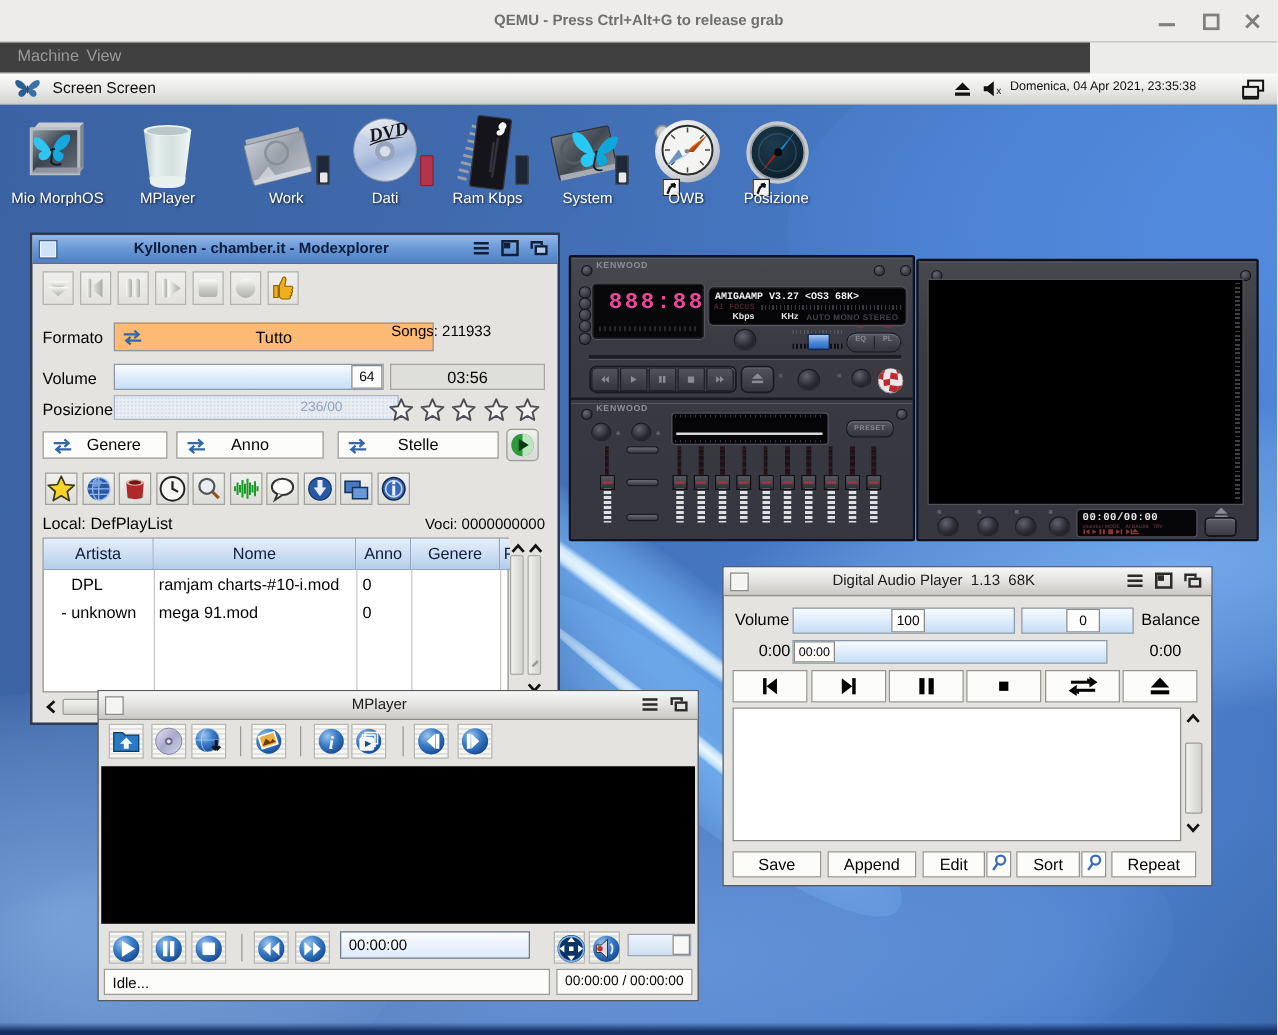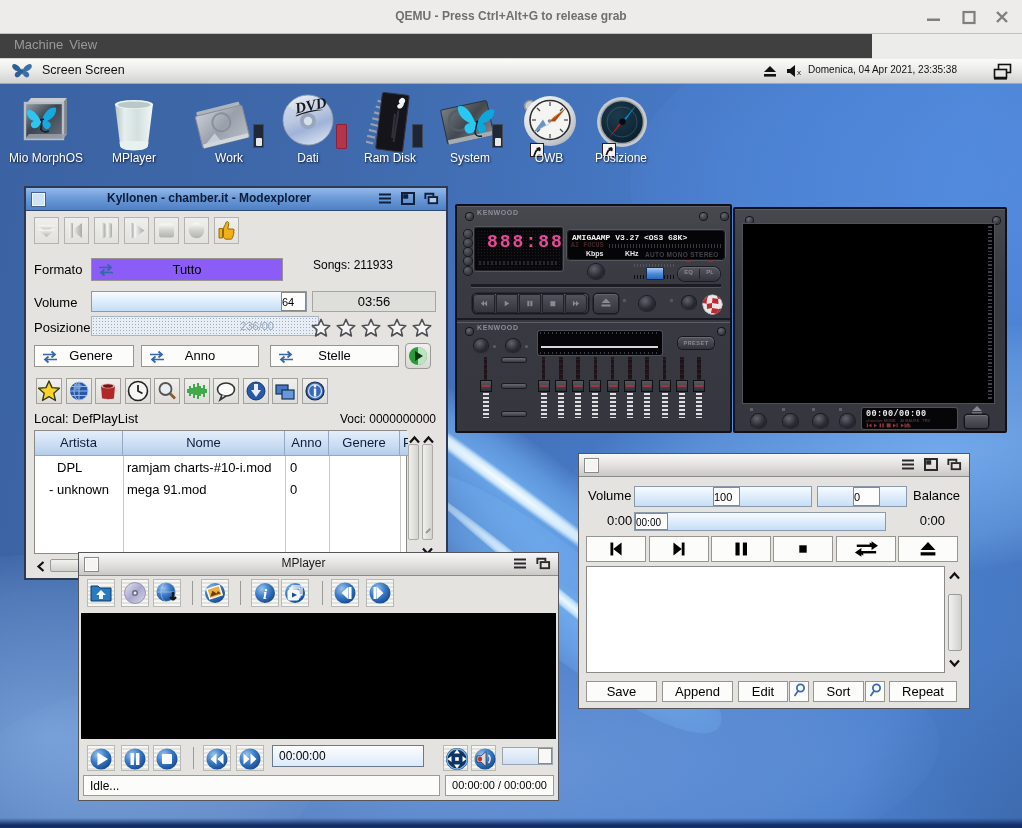--- a/index.html
+++ b/index.html
@@ -33,21 +33,21 @@
 .closeg{position:absolute;left:6px;top:5px;width:11px;height:11px;}
 .tbar.blue .closeg{background:#cfe2f8;border:1px solid #f0f6ff;outline:1px solid #44618c;}
 .tbar.gray .closeg{background:#f4f4f2;border:1px solid #fdfdfd;outline:1px solid #8a8a88;}
 
 
 .gadg{position:absolute;top:3px;width:16px;height:15px;}
 
 
 .btnw{position:absolute;background:#fcfcfb;border:1px solid #96958f;box-sizing:border-box;text-align:center;font-size:13px;color:#000;}
 .slider-blue{position:absolute;border:1px solid #8a9aac;background:linear-gradient(#f7fbff,#dcebfa 55%,#c5def6);box-sizing:border-box;}
-.sthumb{position:absolute;background:#fdfdfd;border:1px solid #8a8a85;box-sizing:border-box;font-size:11px;}
+.sthumb{position:absolute;background:#fdfdfd;border:1px solid #8a8a85;box-sizing:border-box;text-align:center;font-size:11px;}
 </style>
 </head>
 <body>
 <div id="root">
   <div class="abs" id="qtitle">
       <div class="txt">QEMU - Press Ctrl+Alt+G to release grab</div>
     </div>
 
   <svg class="abs" style="left:925px;top:8px" width="90" height="18" viewBox="0 0 90 18">
     <rect x="2" y="10.5" width="13" height="2.5" fill="#7f7f7f"></rect>
@@ -181,21 +181,21 @@
             <line x1="4" y1="43" x2="12" y2="44"></line>
           <line x1="3" y1="49" x2="11" y2="50"></line>
             <line x1="2" y1="55" x2="10" y2="56"></line>
         </g>
         <rect x="13" y="4" width="27" height="57" rx="2" fill="#14141a"></rect>
         <rect x="13" y="4" width="27" height="57" rx="2" fill="none" stroke="#34343e" stroke-width="1"></rect>
         <path d="M33 7 C29.5 9.5 29.5 12 32 13.5 C29 13.8 28.5 16.5 30.5 18 C33.5 18.6 35.8 15.8 35.6 12.5 C37.5 9.8 36.5 7.3 33 7 Z" fill="#f4f6fa"></path>
         <path d="M31 20 L30 52 M28 24 L28 48" stroke="#32323c" stroke-width="2"></path>
       </g>
     </svg>
-    <div class="dlabel" style="left:390px;top:151px">Ram Disk</div>
+    <div class="dlabel" style="left:390px;top:151px">Ram Kbps</div>
     <div class="abs" style="left:412px;top:124px;width:11px;height:24px;background:#1e2534;border-radius:2px;box-shadow:inset 0 0 0 1px #404a5c;"></div>
 
     <svg class="abs" style="left:438px;top:98px" width="58" height="52" viewBox="0 0 58 52">
       <defs>
         <linearGradient id="sysb" x1="0" y1="0" x2="1" y2="1">
           <stop offset="0" stop-color="#787e86"></stop>
             <stop offset="0.5" stop-color="#42484f"></stop>
             <stop offset="1" stop-color="#868c93"></stop>
         </linearGradient>
       </defs>
@@ -327,21 +327,21 @@
           </svg></div>
         <div class="abs" style="left:158px;top:29px;width:25px;height:27px;background:linear-gradient(#efefed,#e2e1dd);border:1px solid #b4b3af;box-sizing:border-box;"><svg width="23" height="25" viewBox="0 0 23 25">
             <circle cx="11.5" cy="12.5" r="7.8" fill="url(#gg)"></circle>
           </svg></div>
         <div class="abs" style="left:188px;top:29px;width:25px;height:27px;background:linear-gradient(#efefed,#e2e1dd);border:1px solid #b4b3af;box-sizing:border-box;"><svg width="23" height="25" viewBox="0 0 23 25">
             <path d="M7.5 10.5 L7.5 20 L4 20 L4 10.5 Z M8.5 11 C8.5 8 10.5 7.5 11 4.5 C11.5 3 13.8 3.5 13.8 5.5 C13.8 7.5 12.8 9 12.8 11 L18 11 C19.7 11 19.7 13.6 18 13.6 C19.7 14.1 19.2 16.2 17.9 16.4 C19.1 17.2 18.4 18.9 17.1 18.9 C17.9 19.9 17.1 21.2 15.5 21.2 L11 21.2 C9.8 21.2 8.5 19.8 8.5 18.8 Z" fill="#f0b018" stroke="#8a6000" stroke-width="0.9"></path>
           </svg></div>
       </div>
 
     <div class="abs" style="left:8px;top:74px;font-size:13px;color:#000;">Formato</div>
-    <div class="btnw" style="left:65px;top:70px;width:192px;height:23px;background:#8b5cf6;">
+    <div class="btnw" style="left:65px;top:70px;width:256px;height:23px;background:#fdba74;">
       <svg class="abs" style="left:6px;top:4px" width="16" height="14" viewBox="0 0 16 14">
         <path d="M1 4.5 H12 M9.5 1.5 L13 4.5 L9.5 7.5" stroke="#3566a8" stroke-width="1.7" fill="none"></path>
         <path d="M15 9.5 H4 M6.5 6.5 L3 9.5 L6.5 12.5" stroke="#3566a8" stroke-width="1.7" fill="none"></path>
       </svg>
       <span style="line-height:21px">Tutto</span>
     </div>
     <div class="abs" style="left:287px;top:70px;font-size:12px;color:#000;">Songs: 211933</div>
 
     <div class="abs" style="left:8px;top:107px;font-size:13px;color:#000;">Volume</div>
     <div class="slider-blue" style="left:65px;top:103px;width:216px;height:21px;">
@@ -715,20 +715,21 @@
         <svg class="abs" style="left:236px;top:197px" width="12" height="8" viewBox="0 0 12 8">
           <polygon points="6,0 11,5 1,5" fill="#8a8a94"></polygon>
           <rect x="1" y="6.3" width="10" height="1.5" fill="#8a8a94"></rect>
         </svg>
         <div class="abs" style="left:230px;top:206px;width:23px;height:13px;background:linear-gradient(#5e5e68,#3a3a42);border-radius:3px;box-shadow:0 0 0 1.5px #16161c, inset 0 1px 0 #72727c;"></div>
       </div>
     </div>
   <div id="winDap" class="win" style="left:579px;top:454px;width:390px;height:254px;">
     <div class="tbar gray">
       <div class="closeg"></div>
+      <div class="ttl" style="left:18px;right:72px;">Digital Audio Player&nbsp; 1.13&nbsp; 68K</div>
       <svg class="gadg" style="right:53px" width="16" height="15" viewBox="0 0 16 15">
         <g stroke="#2a2a2a" stroke-width="2">
             <line x1="2" y1="3.5" x2="14" y2="3.5"></line>
             <line x1="2" y1="7.5" x2="14" y2="7.5"></line>
             <line x1="2" y1="11.5" x2="14" y2="11.5"></line>
           </g>
       </svg>
       <svg class="gadg" style="right:30px" width="16" height="15" viewBox="0 0 16 15">
         <rect x="2" y="2" width="12" height="11" fill="none" stroke="#2a2a2a" stroke-width="2"></rect>
         <rect x="3.2" y="3.2" width="5" height="4.5" fill="#2a2a2a"></rect>

